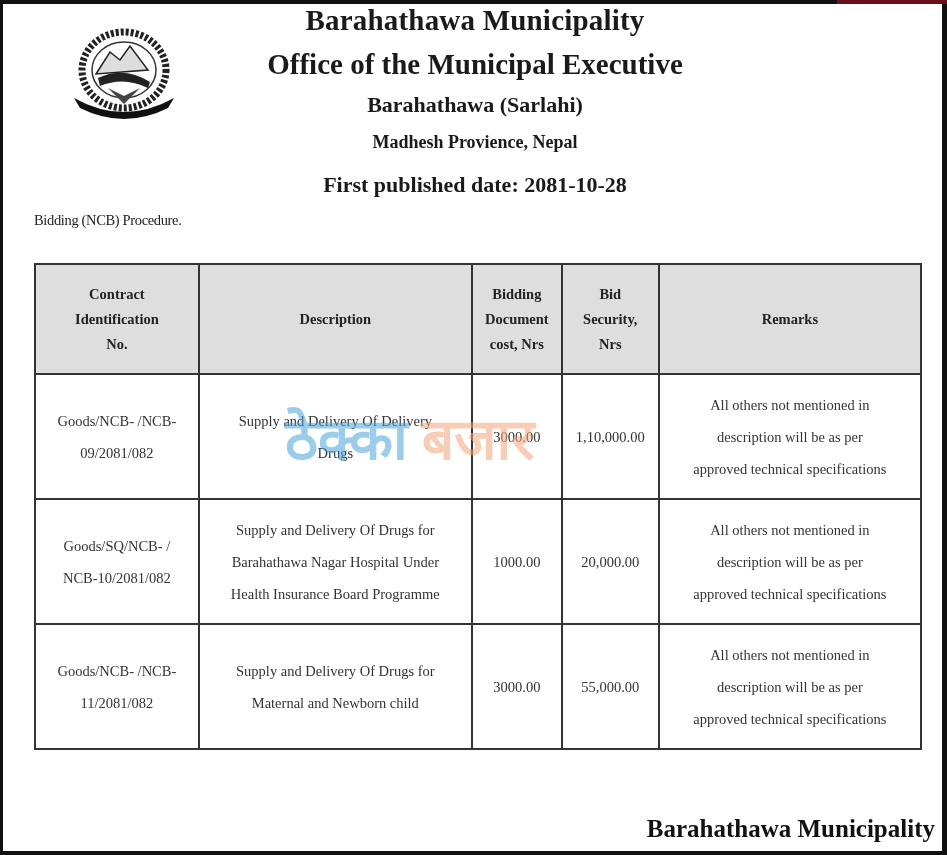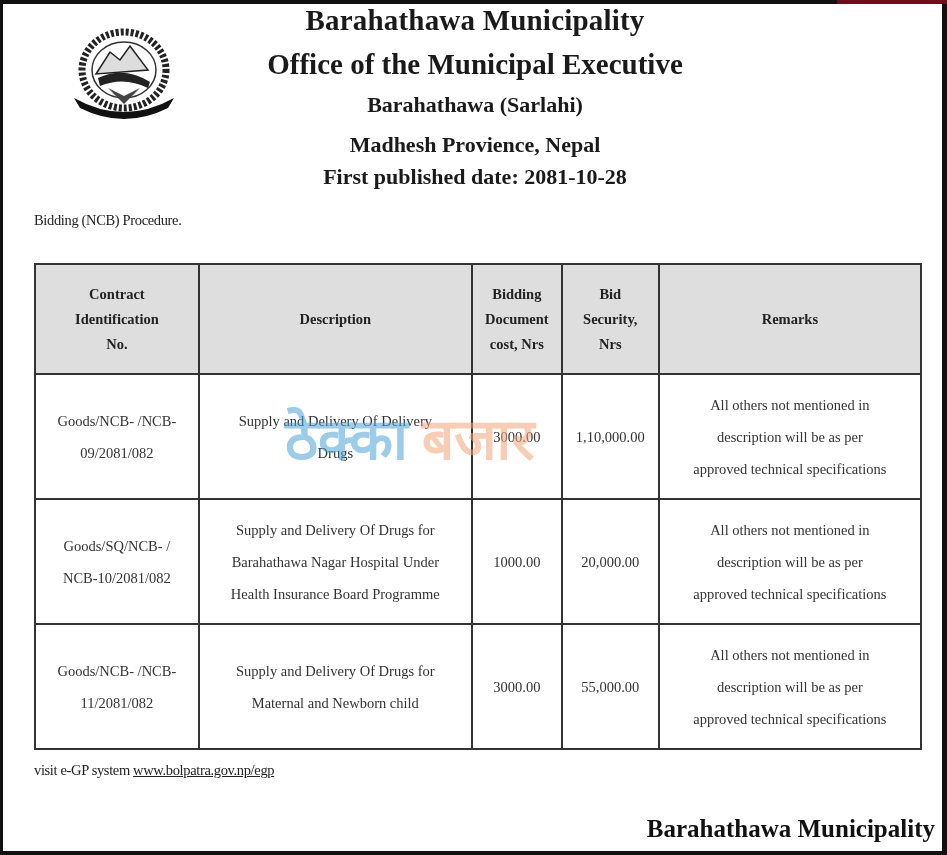--- a/index.html
+++ b/index.html
@@ -17,22 +17,22 @@
     .red-accent {
       position: absolute; top: 0; right: 0; width: 110px; height: 4px; background: #6b0f1a;
     }
     .emblem {
       position: absolute; left: 68px; top: 26px; width: 112px; height: 96px;
     }
     .header { position: absolute; left: 200px; width: 550px; text-align: center; font-weight: bold; }
     .h1 { top: 4px; font-size: 29px; letter-spacing: 0.2px; }
     .h2 { top: 48px; font-size: 29px; }
     .h3 { top: 92px; font-size: 22px; }
-    .h4 { top: 132px; font-size: 22px; }
-    .h5 { top: 164px; font-size: 22px; }
+    .h4 { top: 132px; font-size: 18px; }
+    .h5 { top: 172px; font-size: 22px; }
     .para {
       position: absolute; left: 12px; width: 928px; font-size: 14.5px; line-height: 30px;
       color: #222; letter-spacing: -0.35px;
     }
     .para .num { display: inline-block; width: 22px; }
     .para .cont { padding-left: 22px; }
     .p1 { top: 205px; }
     .p2 { top: 755px; }
     .link { text-decoration: underline; color: #222; }
     table.bids {
@@ -160,16 +160,15 @@
       </td>
     </tr>
   </tbody>
 </table>
 
 <div class="watermark">
   <span class="wm-blue">ठेक्का</span><span class="wm-orange">बजार</span>
 </div>
 
 <div class="para p2">
-  <div class="cont"><span>visit e-GP system </span><a class="link">www.bolpatra.gov.np/egp</a></div>
 </div>
 
 <div class="signature">Barahathawa Municipality</div>
 
 </body></html>

